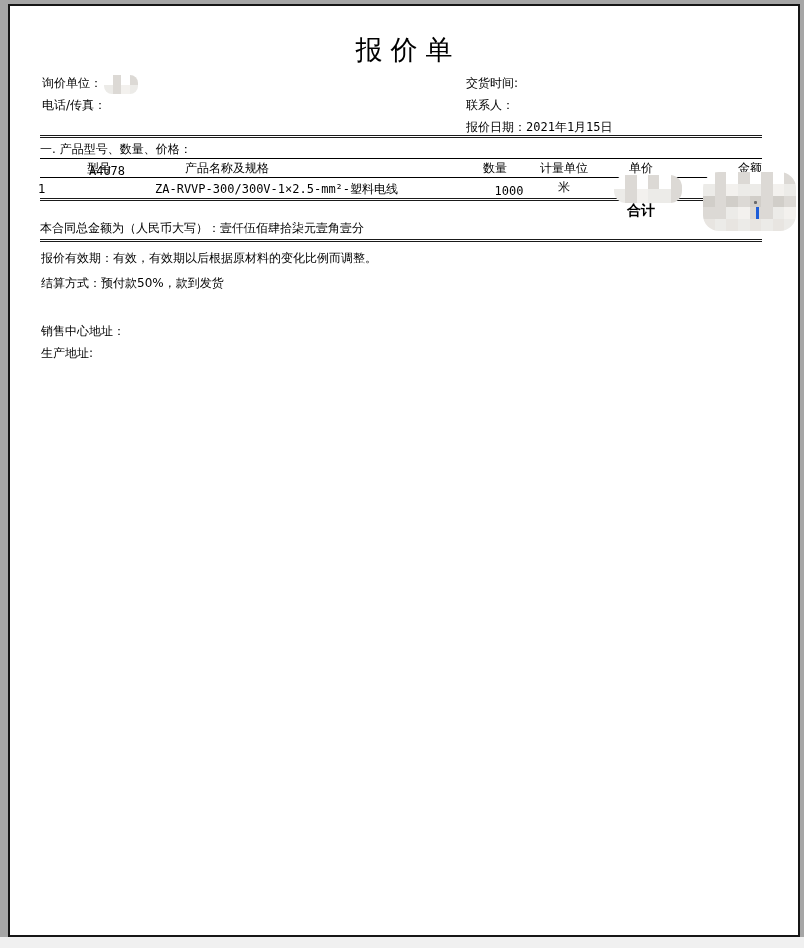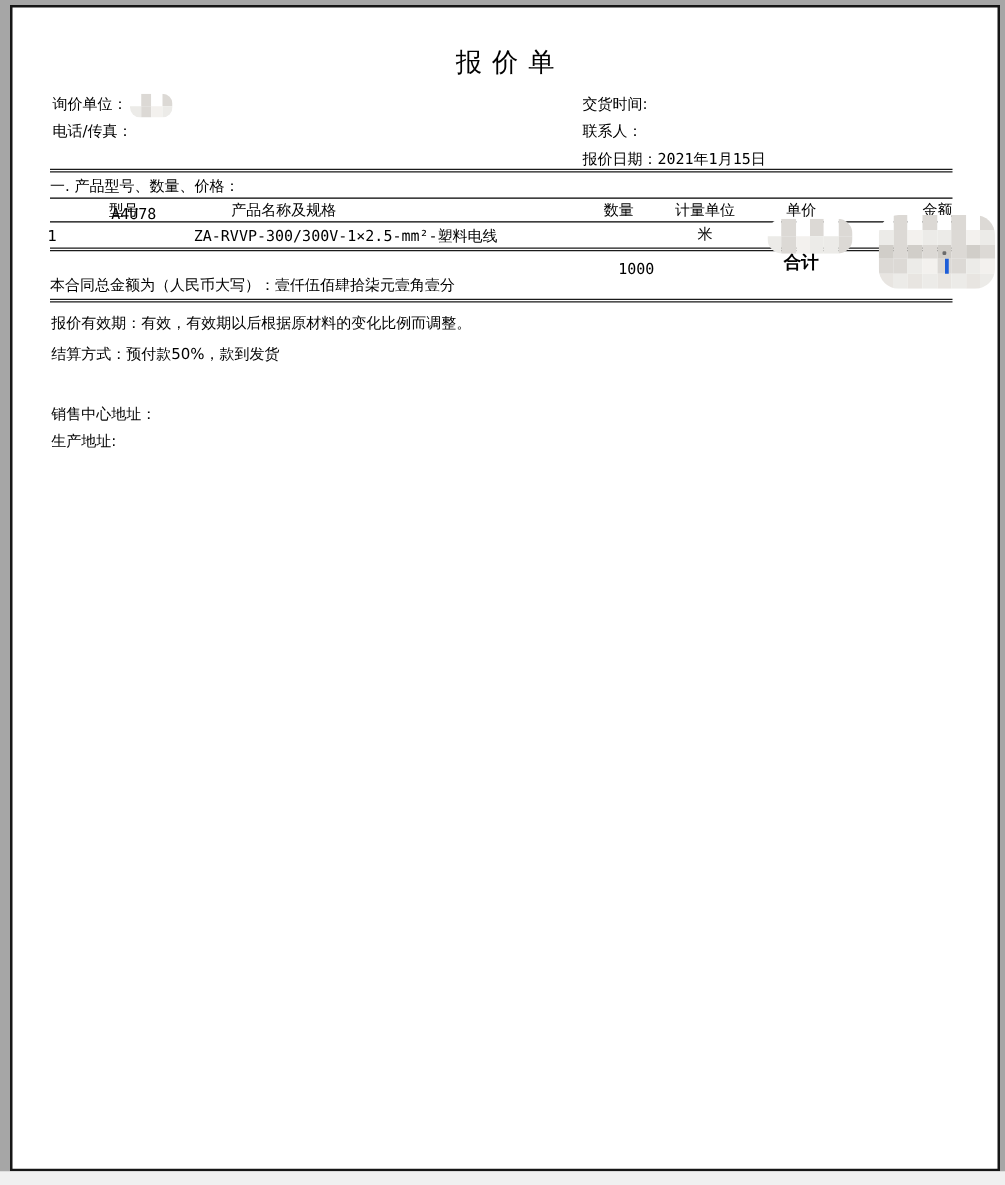--- a/index.html
+++ b/index.html
@@ -18,21 +18,21 @@
   }
   .page {
     position:absolute; left:8px; top:4px; width:792px; height:933px;
     background:#fff; border:2px solid #161616; z-index:2;
   }
   .abs { position:absolute; }
   .t12 { font-size:12px; line-height:15px; white-space:nowrap; }
   .mono { font-family:"DejaVu Sans Mono", monospace; }
   .title {
     position:absolute; left:0; top:31px; width:100%;
-    text-align:center; font-size:21px; letter-spacing:8px;
+    text-align:center; font-size:27px; letter-spacing:8px;
     text-indent:8px; line-height:26px;
   }
   .rule-thin { position:absolute; height:0; border-top:1px solid #000; }
   .rule-double { position:absolute; height:3px; border-top:1px solid #1a1a1a; border-bottom:1px solid #1a1a1a; }
   .col-center { text-align:center; }
   .col-right { text-align:right; }
   .total-label { font-size:14px; font-weight:bold; line-height:16px; }
   .mosaic {
     position:absolute; display:grid; overflow:hidden; z-index:4;
   }
@@ -84,21 +84,21 @@
     <div class="abs t12 col-center" style="left:514px; top:155px; width:80px;">计量单位</div>
     <div class="abs t12 col-center" style="left:601px; top:155px; width:60px;text-align:center;">单价</div>
     <div class="abs t12 col-right" style="left:692px; top:155px; width:60px;">金额</div>
 
     <div class="rule-thin" style="left:30px; top:171px; width:722px;"></div>
 
     <div>
       <div class="abs t12" style="left:28px; top:176px;">1</div>
       <div class="abs t12 mono col-center" style="left:67px; top:158px; width:60px;">A4U78</div>
       <div class="abs t12 mono" style="left:145px; top:176px;">ZA-RVVP-300/300V-1×2.5-mm²-塑料电线</div>
-      <div class="abs t12 mono col-center" style="left:469px; top:178px; width:60px;margin-top:24px;">1000</div>
+      <div class="abs t12 mono col-center" style="left:469px; top:178px; width:60px;">1000</div>
       <div class="abs t12 col-center" style="left:514px; top:174px; width:80px;">米</div>
       <div class="mosaic round-md" style="left: 604px; top: 169px; width: 68px; height: 28px; grid-template-columns: repeat(6, 1fr); grid-template-rows: repeat(2, 1fr);">
           <div style="background: rgb(255, 255, 255);"></div>
           <div style="background: rgb(220, 217, 213);"></div>
           <div style="background: rgb(255, 255, 255);"></div>
           <div style="background: rgb(220, 217, 213);"></div>
           <div style="background: rgb(255, 255, 255);"></div>
           <div style="background: rgb(220, 217, 213);"></div>
           <div style="background: rgb(236, 235, 232);"></div>
           <div style="background: rgb(220, 217, 213);"></div>

